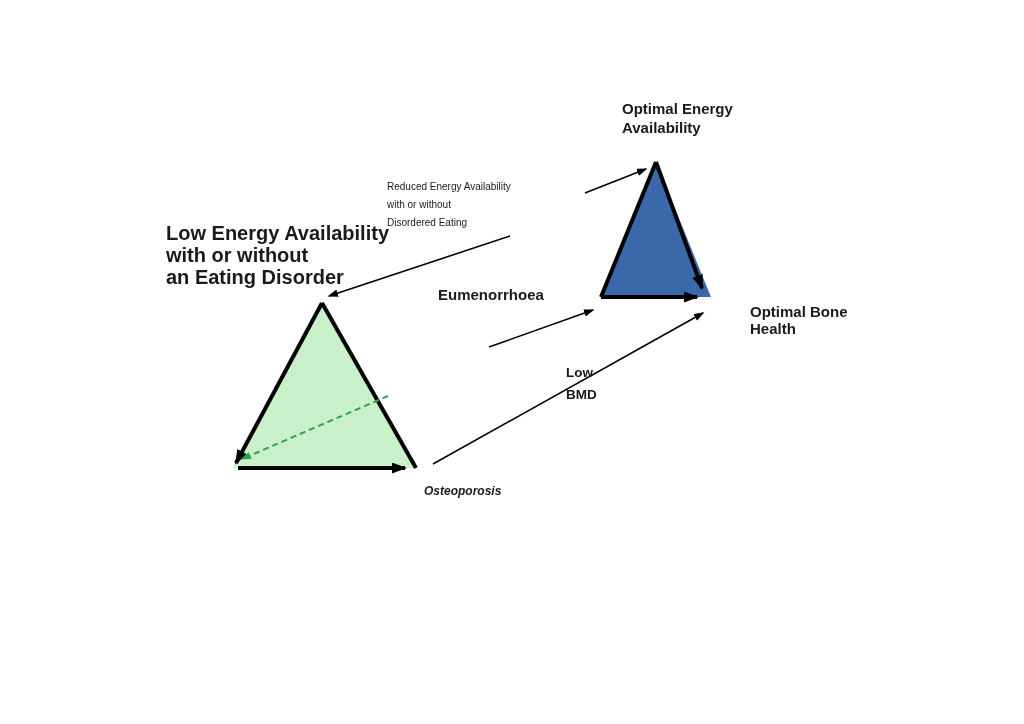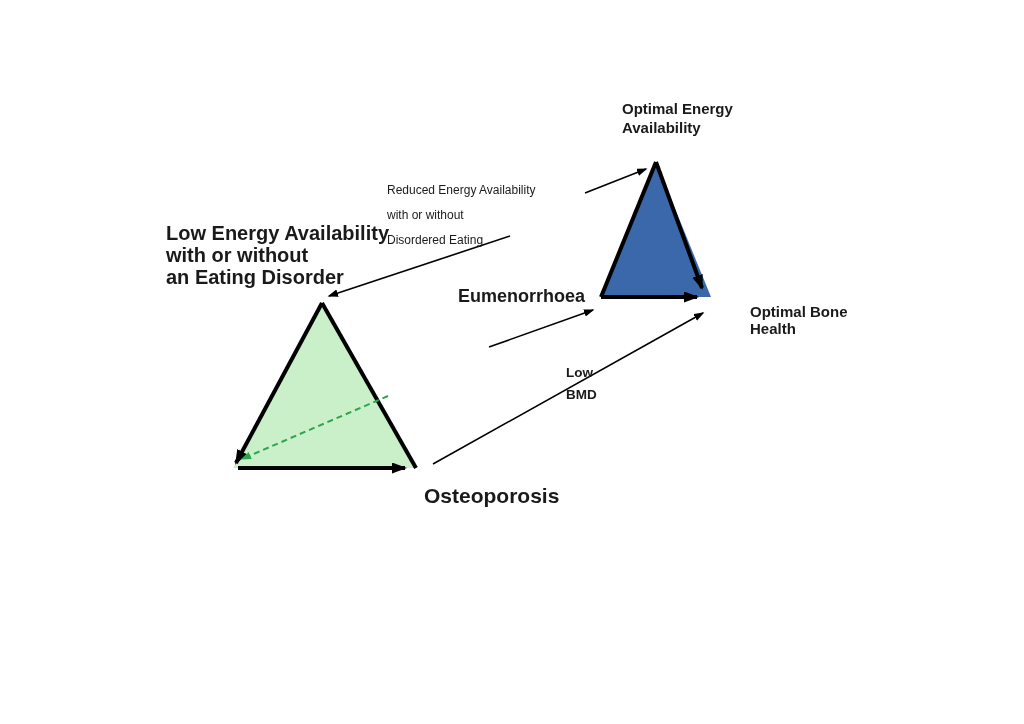--- a/index.html
+++ b/index.html
@@ -19,32 +19,32 @@
     position: absolute;
     left: 0;
     top: 0;
   }
   .lbl {
     position: absolute;
     white-space: pre-line;
     color: #1a1a1a;
   }
   .lbl.bold { font-weight: bold; }
-  .lbl.small { font-size: 12px; line-height: 25px; }
+  .lbl.small { font-size: 10px; line-height: 18px; }
   .lbl.small-sp { font-size: 13.5px; line-height: 22px; }
 
   .lbl-optimal-energy   { left: 622px; top: 99px;  font-size: 15px; line-height: 19px; }
   .lbl-reduced-energy   { left: 387px; top: 178px; }
   .lbl-low-energy       { left: 166px; top: 222px; font-size: 20px; line-height: 22px; }
-  .lbl-eumenorrhoea     { left: 458px; top: 286px; font-size: 18px; }
+  .lbl-eumenorrhoea     { left: 438px; top: 286px; font-size: 15px; }
   .lbl-optimal-bone     { left: 750px; top: 303px; font-size: 15px; }
   .lbl-subclinical      { left: 396px; top: 320px; }
   .lbl-low-bmd          { left: 566px; top: 362px; font-weight: bold; }
   .lbl-functional       { left: 70px;  top: 442px; font-size: 15.5px; line-height: 26px; }
-  .lbl-osteoporosis     { left: 424px; top: 484px; font-size: 21px; }
+  .lbl-osteoporosis     { left: 424px; top: 484px; font-size: 12px; font-style: italic; }
 </style>
 </head>
 <body>
 
 <div class="canvas">
 
   <svg width="1024" height="724" viewBox="0 0 1024 724">
     <defs>
       <marker id="arrowBig" markerUnits="userSpaceOnUse" markerWidth="16" markerHeight="12" refX="13" refY="5.5" orient="auto">
         <path d="M0,0 L15,5.5 L0,11 z" fill="#000000"></path>

